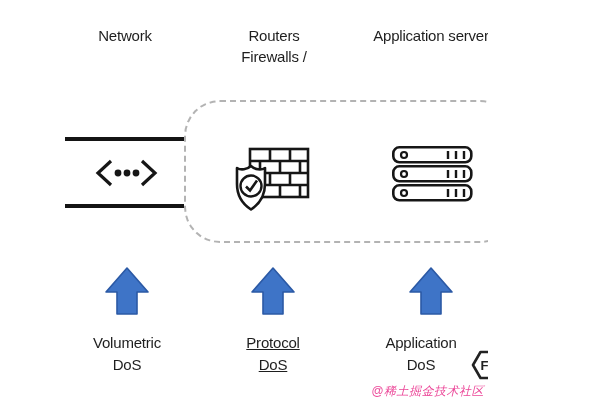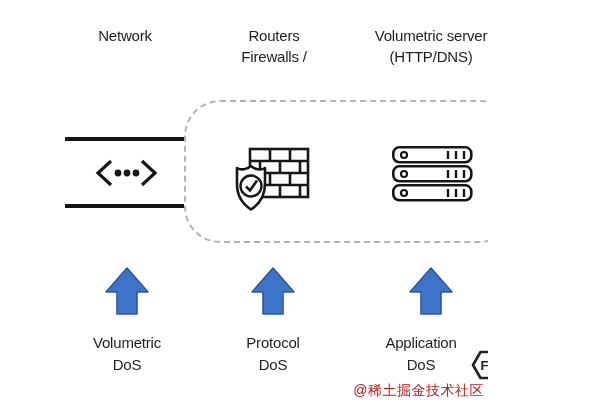--- a/index.html
+++ b/index.html
@@ -17,40 +17,40 @@
   .dashed-zone{
     position:absolute;left:184px;top:100px;width:332px;height:143px;
     border:2px dashed #b3b3b3;border-radius:36px;background:#ffffff;
     box-sizing:border-box;
   }
   .icon{position:absolute;}
   .arrow{position:absolute;width:44px;height:48px;top:267px;}
   .arrow polygon{stroke:#2b59a5;stroke-width:1.6;stroke-linejoin:round;}
   .stroke-icon{fill:none;stroke:#161616;stroke-width:2.6;}
   .watermark{
-    position:absolute;right:4px;bottom:4px;font-size:14px;color:#b91c1c;
+    position:absolute;right:4px;bottom:4px;font-size:12px;color:#ec4899;
     letter-spacing:0.5px;
+    font-style:italic;
   }
   .f5logo{position:absolute;left:468px;top:334px;width:52px;height:52px;}
 </style>
 </head>
 <body>
 
 <div id="canvas">
 
   <div class="toplabel" style="left:39px;">
     <div>Network</div>
   </div>
   <div class="toplabel" style="left:188px;">
     <div>Routers</div>
     <div>Firewalls /</div>
   </div>
   <div class="toplabel" style="left:345px;">
-    <div>Volumetric server</div>
-    <div>(HTTP/DNS)</div>
+    <div>Application server</div>
   </div>
 
   <div class="pipe-line" style="top:137px;"></div>
   <div class="pipe-line" style="top:204px;"></div>
 
   <div class="dashed-zone"></div>
 
   <svg class="icon" style="left:93px;top:159px;" width="67" height="28" viewBox="0 0 67 28">
     <polyline points="18,2 5,14 18,26" fill="none" stroke="#161616" stroke-width="3.2"></polyline>
     <circle cx="25" cy="14" r="3.4" fill="#161616"></circle>
@@ -94,21 +94,21 @@
     <polygon points="22,1 43,25 32,25 32,47 12,47 12,25 1,25" fill="#3e74c7"></polygon>
   </svg>
   <svg class="arrow" style="left:409px;" viewBox="0 0 44 48">
     <polygon points="22,1 43,25 32,25 32,47 12,47 12,25 1,25" fill="#3e74c7"></polygon>
   </svg>
 
   <div class="bottomlabel" style="left:41px;">
     <div>Volumetric</div>
     <div>DoS</div>
   </div>
-  <div class="bottomlabel" style="left:187px;">
+  <div class="bottomlabel" style="left:187px;text-decoration:underline;">
     <div>Protocol</div>
     <div>DoS</div>
   </div>
   <div class="bottomlabel" style="left:335px;">
     <div>Application</div>
     <div>DoS</div>
   </div>
 
   <svg class="f5logo" viewBox="0 0 52 52">
     <polygon points="12.5,18 27.5,18 35,31 27.5,44 12.5,44 5,31" fill="none" stroke="#222222" stroke-width="2.6" stroke-linejoin="round"></polygon>

